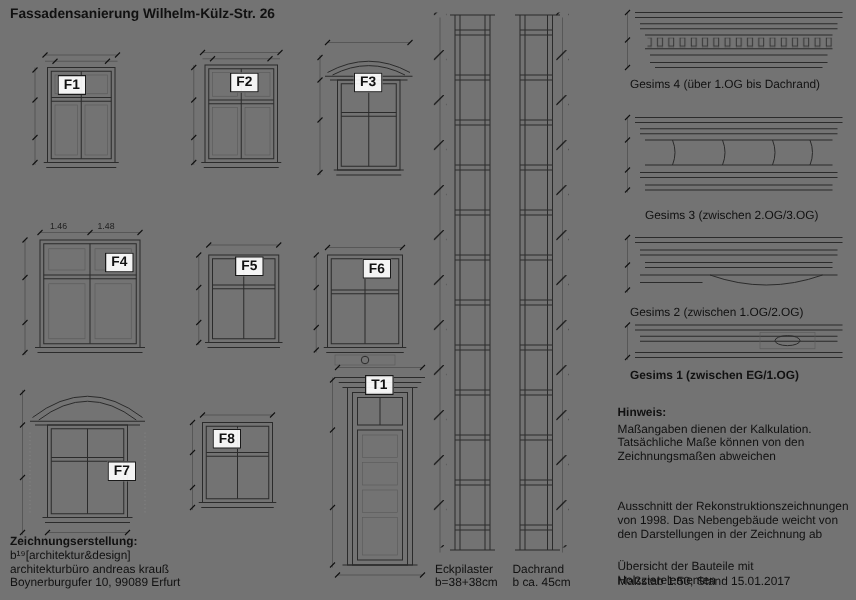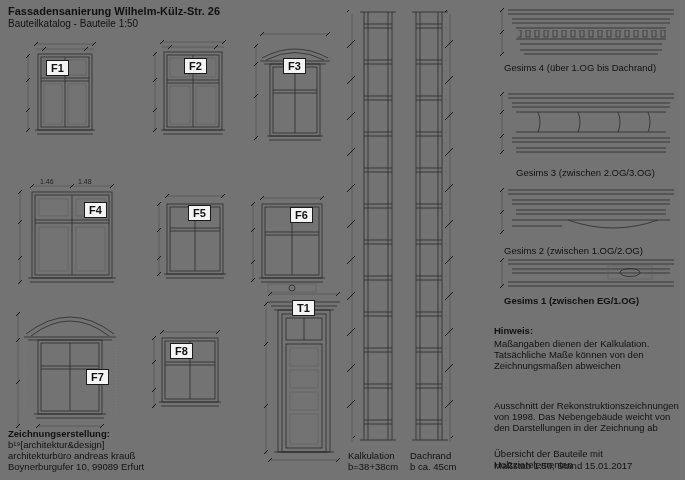--- a/index.html
+++ b/index.html
@@ -26,21 +26,20 @@
   .note  { position:absolute; font-size:9.5px; line-height:11px; width:188px; }
   .b { font-weight:bold; }
   .dimnum { position:absolute; font-size:7px; line-height:7px; color:#222; }
 </style>
 </head>
 <body>
 
 <div class="sheet">
 
   <div class="abs title" style="left:8px; top:5px;">Fassadensanierung Wilhelm-Külz-Str. 26</div>
-  <div class="abs subtitle" style="left:8px; top:18px;">Bauteilkatalog - Bauteile 1:50</div>
 
   <svg class="dwg" style="left:22px; top:38px;" width="80" height="102">
     <line class="dim" x1="14" y1="6" x2="72" y2="6"></line>
     <line class="tick" x1="12" y1="8" x2="16" y2="4"></line>
       <line class="tick" x1="70" y1="8" x2="74" y2="4"></line>
     <line class="dim" x1="14" y1="11" x2="72" y2="11"></line>
     <line class="tick" x1="20" y1="13" x2="24" y2="9"></line>
       <line class="tick" x1="62" y1="13" x2="66" y2="9"></line>
     <line class="dim" x1="6" y1="16" x2="6" y2="94"></line>
     <line class="tick" x1="4" y1="20" x2="8" y2="16"></line>
@@ -262,21 +261,21 @@
     <rect x="1" y="6" width="10" height="428" fill="url(#tk-a)" stroke="none"></rect>
     <line class="ln" x1="14" y1="8" x2="50" y2="8"></line>
     <line class="ln" x1="18" y1="8" x2="18" y2="436"></line>
     <line class="ln" x1="22" y1="8" x2="22" y2="436"></line>
     <line class="ln" x1="42" y1="8" x2="42" y2="436"></line>
     <line class="ln" x1="46" y1="8" x2="46" y2="436"></line>
     <rect x="18" y="8" width="28" height="428" fill="url(#bd-a)" stroke="none"></rect>
     <line class="ln" x1="14" y1="436" x2="50" y2="436"></line>
   </svg>
   <div class="cap" style="left:348px; top:450px;">
-    <div>Kalkulation</div>
+    <div>Eckpilaster</div>
     <div>b=38+38cm</div>
   </div>
 
   <svg class="dwg" style="left:404px; top:4px;" width="52" height="452">
     <defs>
       <pattern id="bd-b" width="26" height="36" patternUnits="userSpaceOnUse">
         <line x1="0" y1="20" x2="26" y2="20" stroke="#2b2b2b" stroke-width="0.8"></line>
         <line x1="0" y1="24" x2="26" y2="24" stroke="#2b2b2b" stroke-width="0.8"></line>
       </pattern>
       <pattern id="tk-b" width="10" height="36" patternUnits="userSpaceOnUse">

